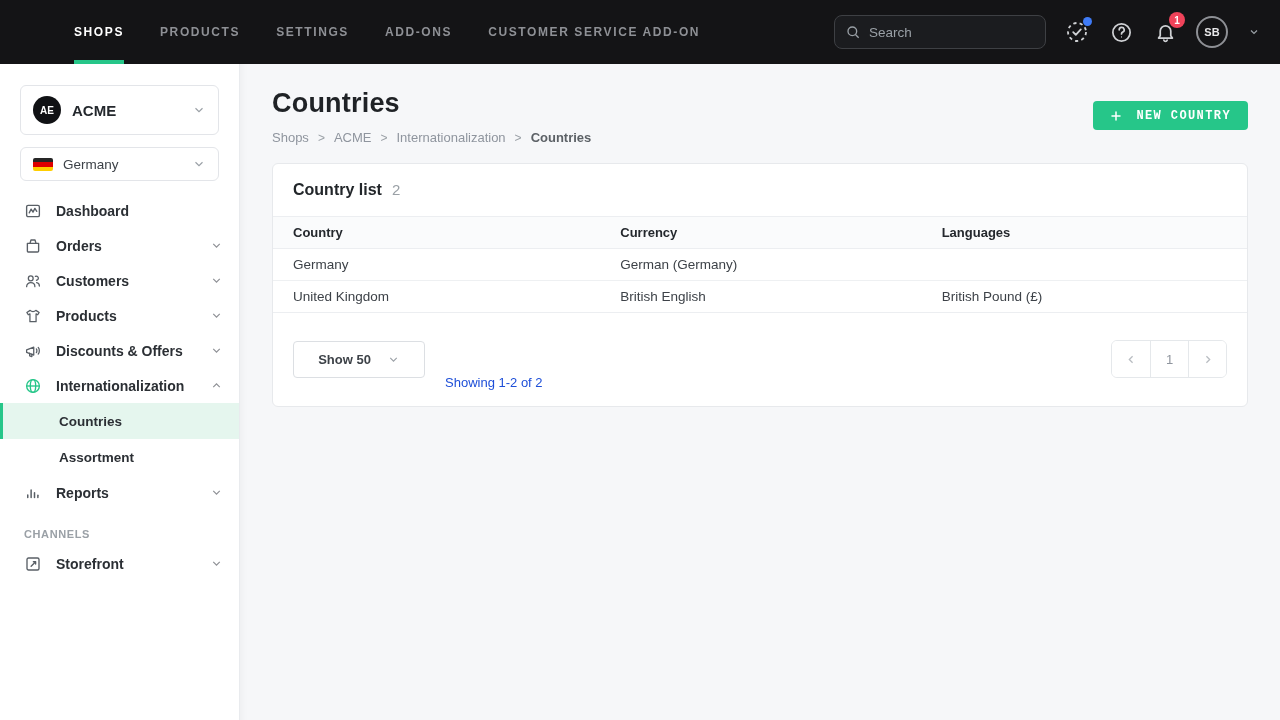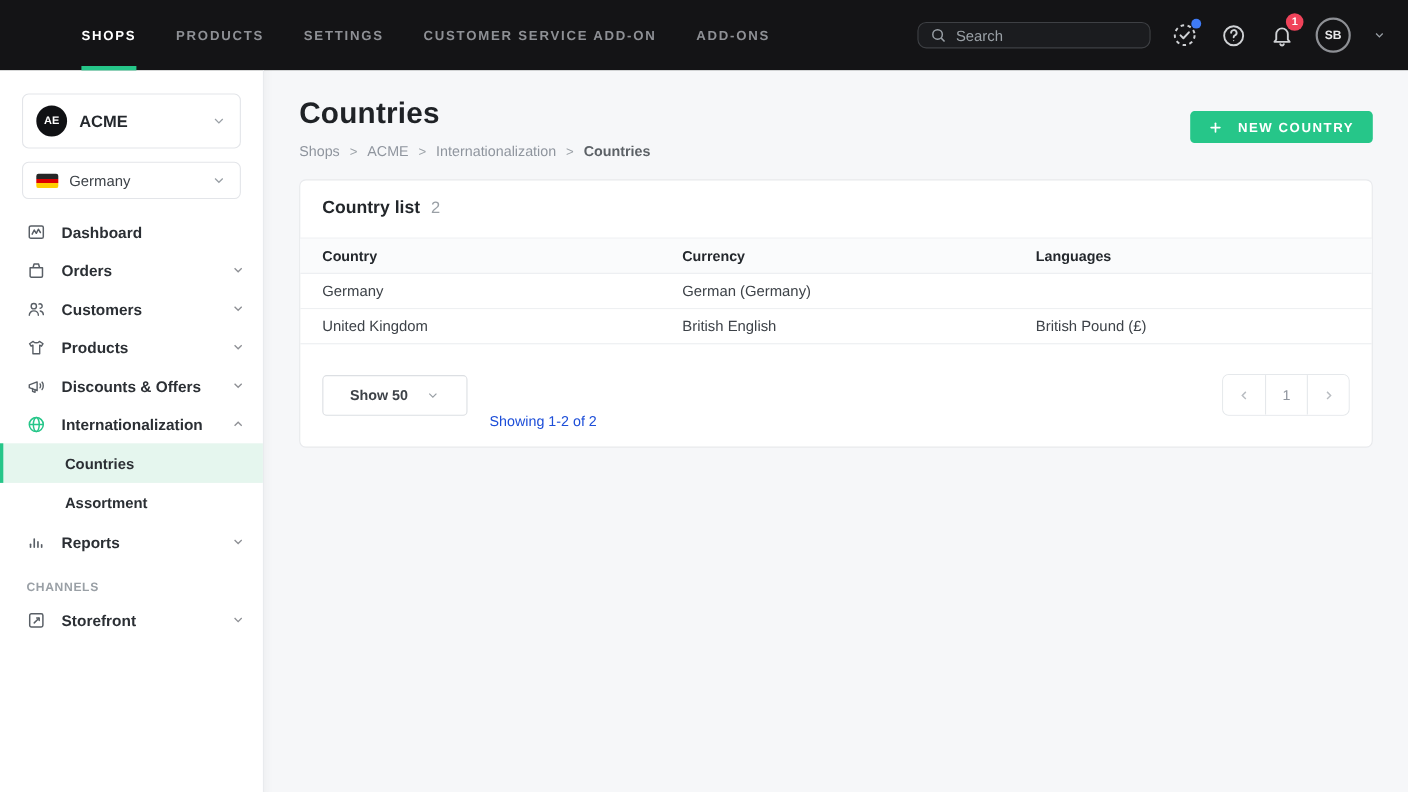--- a/index.html
+++ b/index.html
@@ -13,21 +13,21 @@
   .logo-sup { display:flex; align-items:flex-start; margin-left:4px; margin-top:-12px; }
   .logo-ring { width:8px; height:8px; border:1.5px solid #cfd1d4; border-radius:50%; margin-top:2px; }
   .logo-live { font-size:10px; font-weight:800; letter-spacing:1.5px; color:#23cd82; margin-left:5px; }
   .topnav { display:flex; align-items:stretch; margin-left:56px; }
   .topnav-item { display:flex; align-items:center; padding:0 18px; font-size:12px; font-weight:700;
                  letter-spacing:1.6px; color:#8e9095; position:relative; cursor:pointer; }
   .topnav-item.active { color:#ffffff; }
   .topnav-item.active::after { content:""; position:absolute; left:18px; right:18px; bottom:0;
                  height:4px; background:#26c689; }
   .topbar-right { margin-left:auto; display:flex; align-items:center; padding-right:20px; gap:18px; }
-  .searchbox { display:flex; align-items:center; width:212px; height:24px; border:1px solid #3e4044;
+  .searchbox { display:flex; align-items:center; width:212px; height:34px; border:1px solid #3e4044;
                border-radius:8px; background:#1b1c1f; padding:0 10px; gap:8px; }
   .searchbox svg { flex:0 0 auto; }
   .searchbox input { background:transparent; border:none; outline:none; color:#e8e8ea;
                font-size:13.5px; width:100%; font-family:inherit; }
   .searchbox input::placeholder { color:#9aa0a6; }
   .tb-icon { position:relative; width:26px; height:26px; display:flex; align-items:center;
              justify-content:center; color:#cfd1d4; cursor:pointer; }
   .dot-blue { position:absolute; top:-2px; right:-2px; width:9px; height:9px; border-radius:50%;
               background:#3f7bf6; }
   .badge-red { position:absolute; top:-7px; right:-7px; min-width:16px; height:16px; border-radius:8px;
@@ -73,21 +73,21 @@
           box-shadow:inset 10px 0 10px -10px rgba(20,20,30,0.06); }
   .main-header { display:flex; align-items:flex-start; justify-content:space-between; }
   .page-title { font-size:27px; font-weight:800; color:#1f2226; letter-spacing:0.2px; }
   .breadcrumb { display:flex; align-items:center; gap:9px; margin-top:11px; font-size:13px; color:#8f959e; }
   .crumb { cursor:pointer; }
   .crumb.current { color:#5c6166; font-weight:700; cursor:default; }
   .crumb-sep { color:#9aa0a6; font-size:12px; }
   .crumb-sep::after { content:">"; }
   .btn-primary { margin-top:13px; background:#26c689; color:#fff; border:none; border-radius:4px;
                  height:29px; padding:0 17px; font-size:12px; font-weight:800; letter-spacing:1.4px;
-                 display:flex; align-items:center; gap:14px; cursor:pointer; font-family:Liberation Sans, sans-serif; }
+                 display:flex; align-items:center; gap:14px; cursor:pointer; font-family:Liberation Mono, monospace; }
 
   .card { margin-top:18px; background:#ffffff; border:1px solid #e7e9ec; border-radius:6px;
           width:976px; }
   .card-header { padding:17px 20px; display:flex; align-items:baseline; gap:10px;
                  border-bottom:1px solid #eceef1; }
   .card-title { font-size:16px; font-weight:800; color:#22262a; }
   .card-count { font-size:15px; color:#9aa0a6; }
 
   .table { width:100%; }
   .t-row { display:grid; grid-template-columns:33.6% 33% auto; align-items:center; }
@@ -113,22 +113,22 @@
 </style>
 </head>
 <body>
 
 <div class="topbar">
 
   <div class="topnav">
     <div class="topnav-item active">SHOPS</div>
     <div class="topnav-item">PRODUCTS</div>
     <div class="topnav-item">SETTINGS</div>
+    <div class="topnav-item">ADD-ONS</div>
     <div class="topnav-item">CUSTOMER SERVICE ADD-ON</div>
-    <div class="topnav-item">ADD-ONS</div>
   </div>
 
   <div class="topbar-right">
     <div class="searchbox">
       <svg width="16" height="16" viewBox="0 0 24 24" fill="none" stroke="#9aa0a6" stroke-width="2">
           <circle cx="11" cy="11" r="6.5"></circle>
           <line x1="16" y1="16" x2="20.5" y2="20.5"></line>
         </svg>
       <input type="text" placeholder="Search" style="">
     </div>

